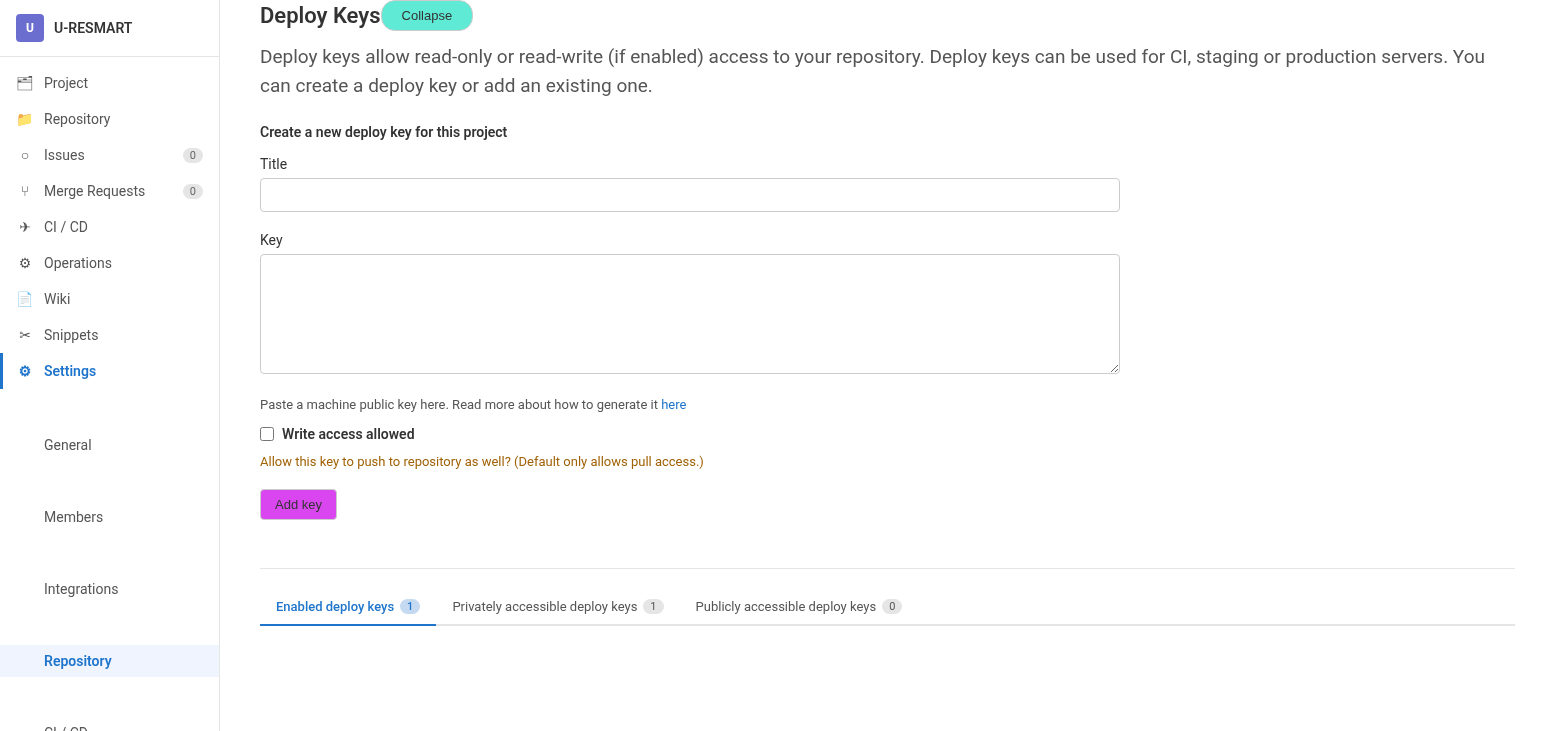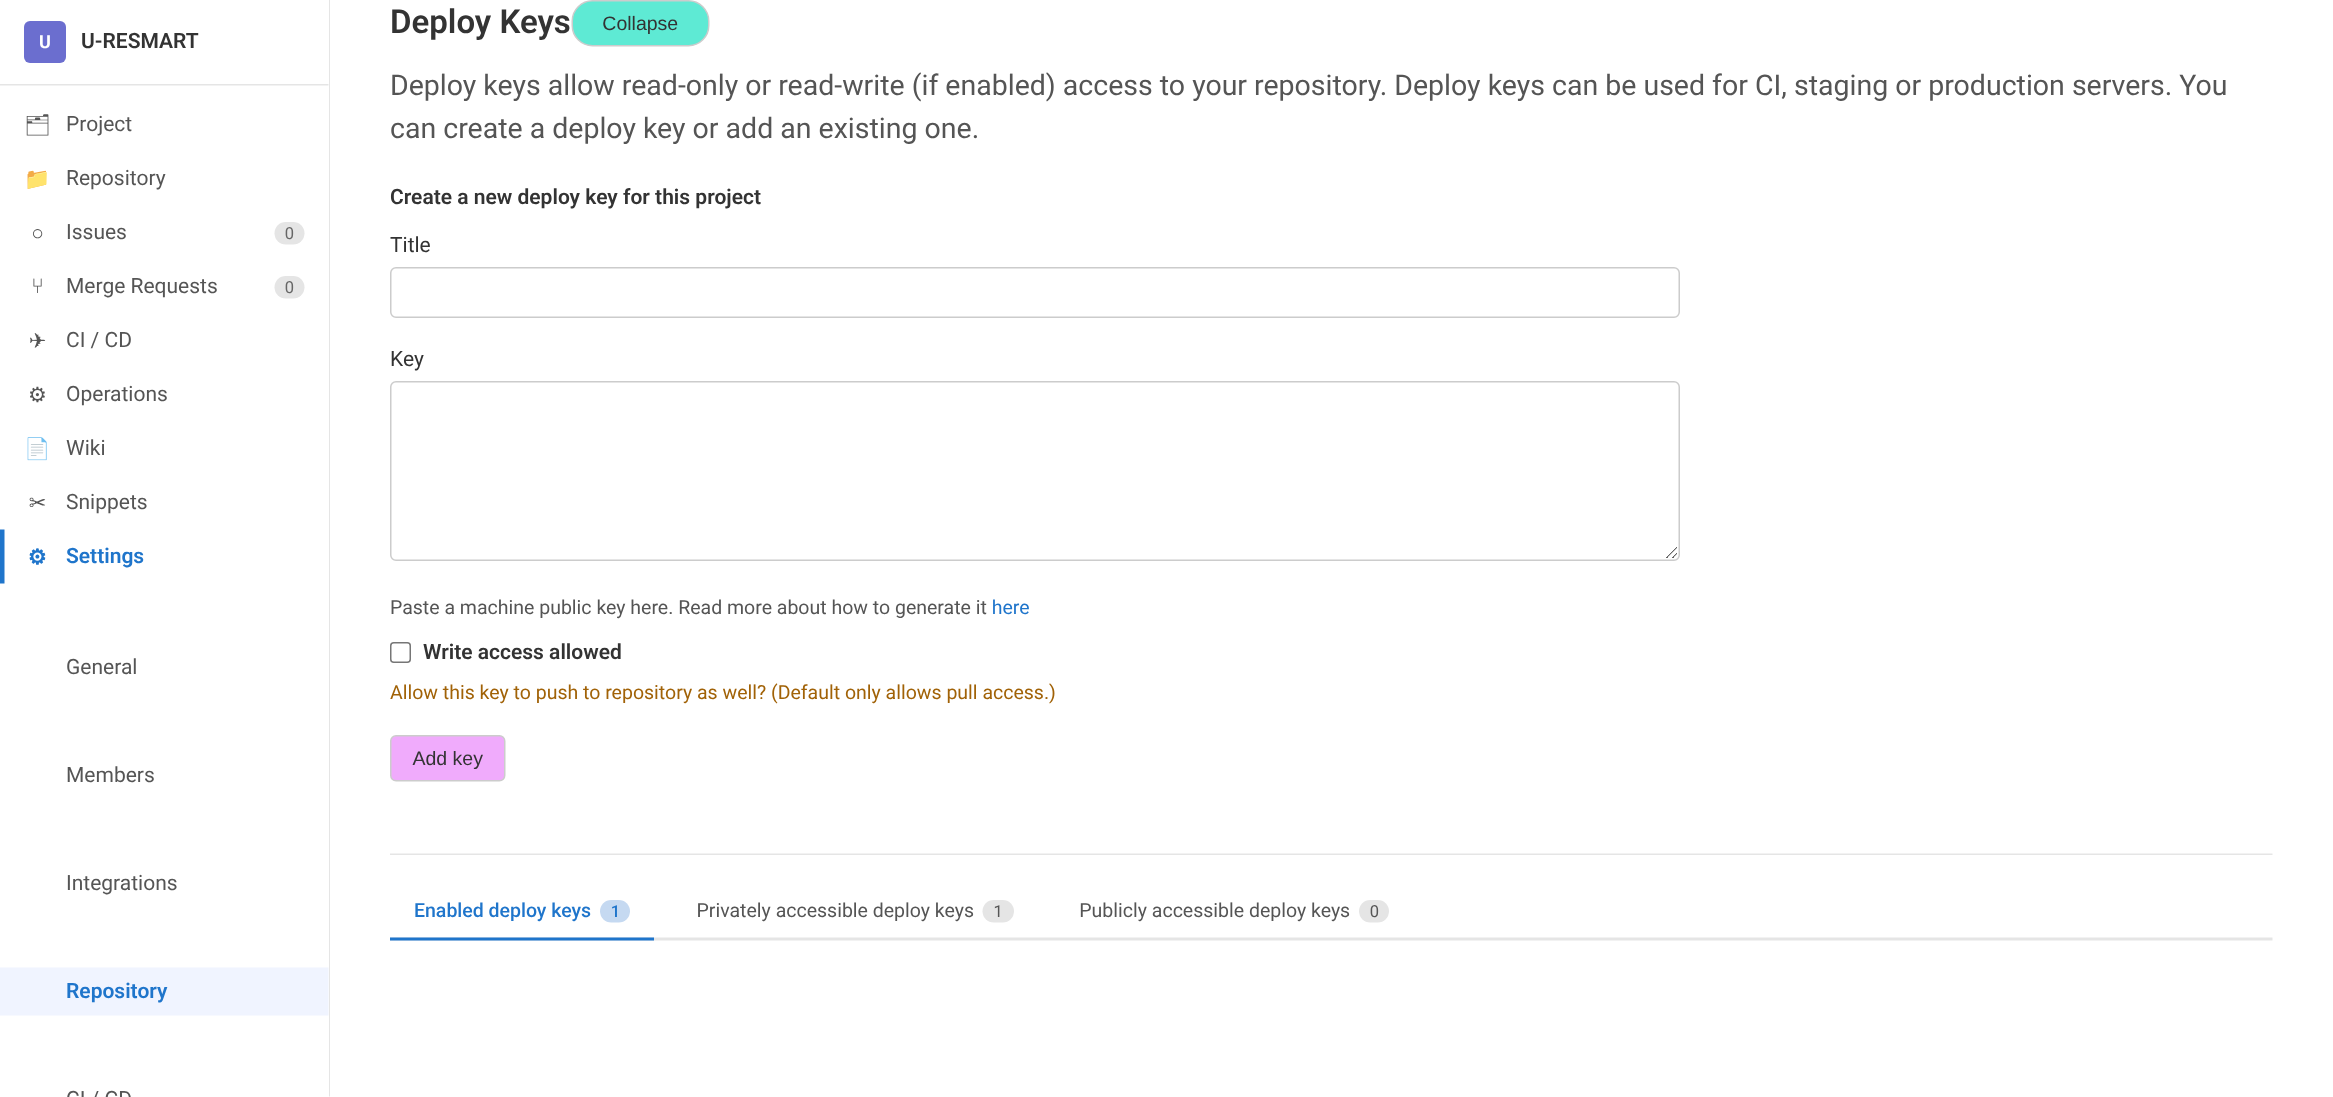--- a/index.html
+++ b/index.html
@@ -202,21 +202,21 @@
       color: #333;
     }
 
     .allow-push-text {
       font-size: 13px;
       color: #a16207;
       margin-bottom: 20px;
     }
 
     .add-key-btn {
-      background: #f0abfc;
+      background: #d946ef;
       border: 1px solid #ccc;
       border-radius: 4px;
       padding: 7px 14px;
       font-size: 13px;
       color: #333;
       cursor: pointer;
       margin-bottom: 28px;
     }
 
     .separator {
@@ -231,21 +231,21 @@
       border-radius: 14px;
       padding: 7px 20px;
       font-size: 13px;
       color: #333;
       cursor: pointer;
     }
 
     
     .deploy-tabs {
       display: flex;
-      gap: 12px;
+      gap: 0;
       border-bottom: 2px solid #e5e5e5;
       margin-top: 10px;
     }
     .deploy-tab {
       padding: 10px 16px;
       cursor: pointer;
       font-size: 13px;
       color: #555;
       border-bottom: 2px solid transparent;
       margin-bottom: -2px;

